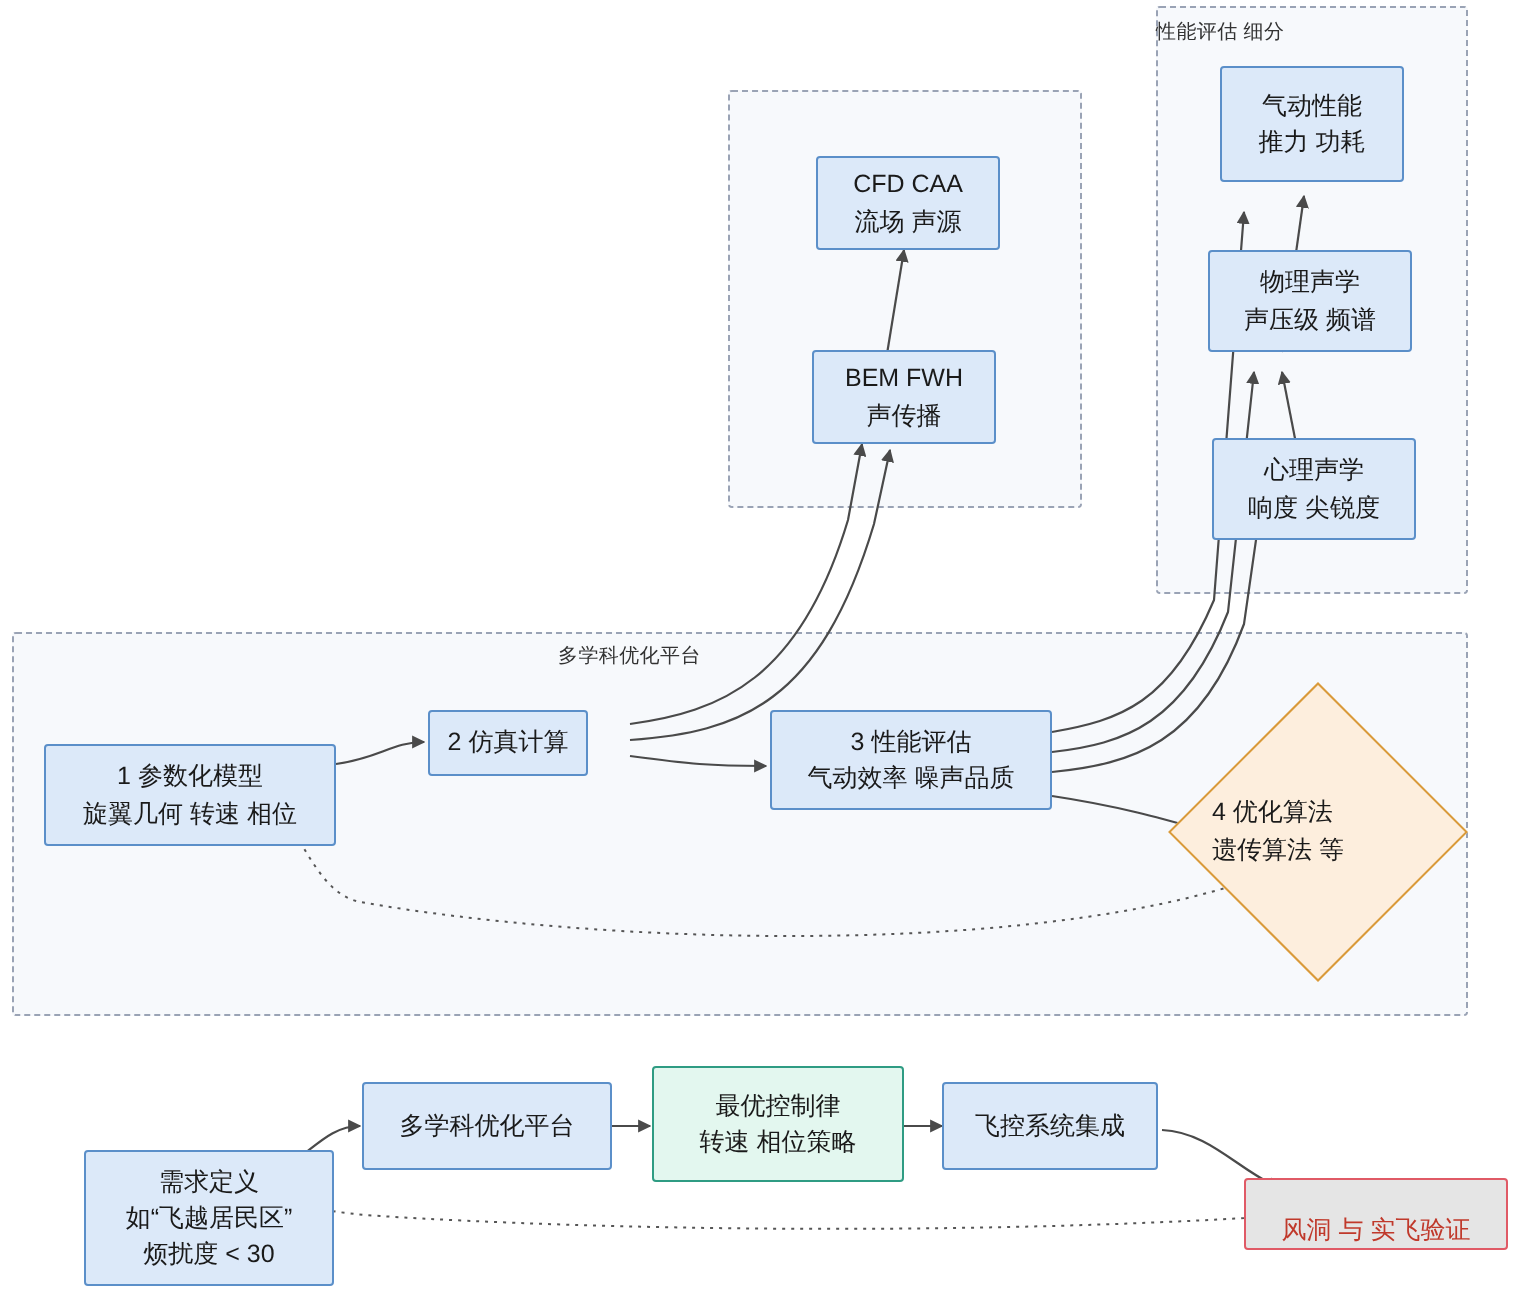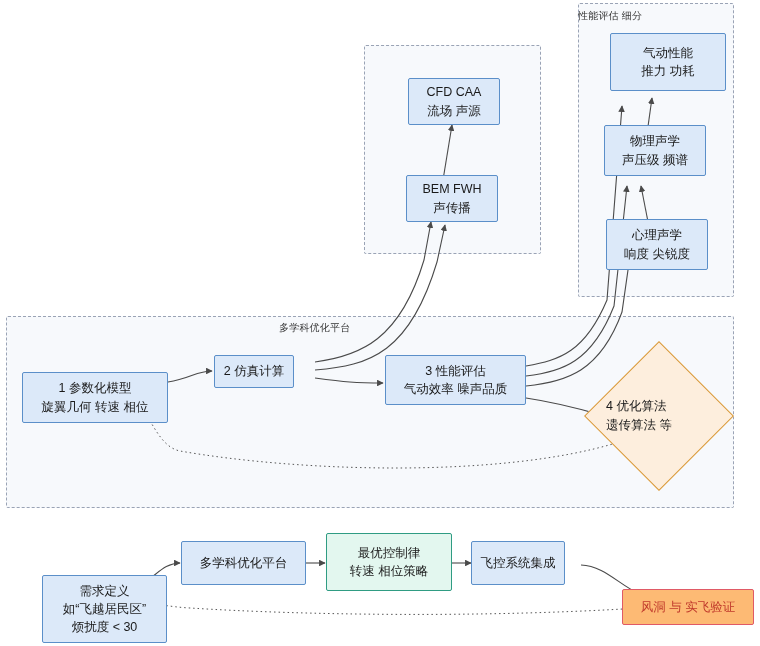--- a/index.html
+++ b/index.html
@@ -55,23 +55,24 @@
   }
   .node.blue {
     background: #dce9f9;
     border: 1.3px solid #5b8fc9;
   }
   .node.green {
     background: #e3f7ef;
     border: 1.3px solid #2f9c83;
   }
   .node.red {
-    background: #fdba74;
+    background: #e5e5e5;
     border: 1.3px solid #e05a66;
     color: #c0392b;
+    justify-content: flex-end;
   }
   .diamond-wrap {
     position: absolute;
   }
   .diamond-shape {
     position: absolute;
     left: 0; top: 0;
     width: 100%;
     height: 100%;
     background: #fdeedd;
@@ -160,21 +161,21 @@
   <div class="node blue" style="left:408px; top:78px; width:92px; height:47px;">
     <span class="ln">CFD CAA</span>
     <span class="ln">流场 声源</span>
   </div>
 
   <div class="node blue" style="left:406px; top:175px; width:92px; height:47px;">
     <span class="ln">BEM FWH</span>
     <span class="ln">声传播</span>
   </div>
 
-  <div class="node blue" style="left:610px; top:33px; width:116px; height:58px;">
+  <div class="node blue" style="left:610px; top:33px; width:92px; height:58px;">
     <span class="ln">气动性能</span>
     <span class="ln">推力 功耗</span>
   </div>
 
   <div class="node blue" style="left:604px; top:125px; width:102px; height:51px;">
     <span class="ln">物理声学</span>
     <span class="ln">声压级 频谱</span>
   </div>
 
   <div class="node blue" style="left:606px; top:219px; width:102px; height:51px;">
@@ -212,21 +213,21 @@
 
   <div class="node blue" style="left:181px; top:541px; width:125px; height:44px;">
     <span class="ln">多学科优化平台</span>
   </div>
 
   <div class="node green" style="left:326px; top:533px; width:126px; height:58px;">
     <span class="ln">最优控制律</span>
     <span class="ln">转速 相位策略</span>
   </div>
 
-  <div class="node blue" style="left:471px; top:541px; width:94px; height:44px;">
+  <div class="node blue" style="left:471px; top:541px; width:108px; height:44px;">
     <span class="ln">飞控系统集成</span>
   </div>
 
   <div class="node red" style="left:622px; top:589px; width:132px; height:36px;">
     <span class="ln">风洞 与 实飞验证</span>
   </div>
 
 </div>
 
 </body></html>

